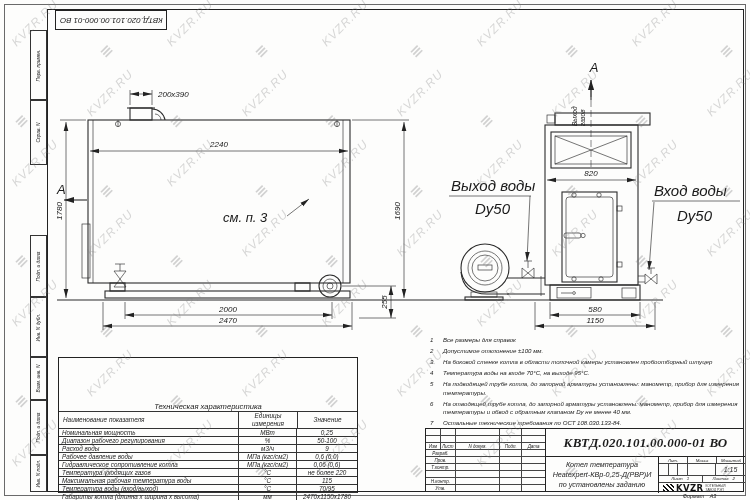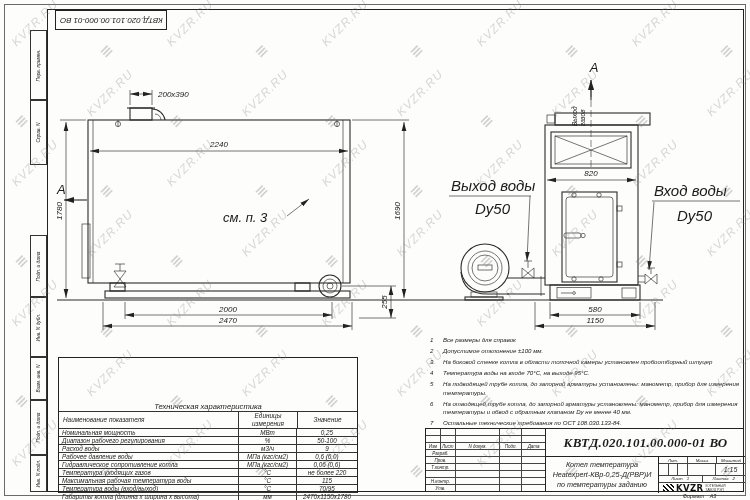--- a/index.html
+++ b/index.html
@@ -431,21 +431,21 @@
           <div class="tbc" style="width: 30px;">Утв.</div>
           <div class="tbc" style="width: 45px;"></div>
           <div class="tbc" style="width: 22px;"></div>
           <div class="tbc" style="width: 23px;"></div>
         </div>
       </div>
     <div class="tb-doc">КВТД.020.101.00.000-01 ВО</div>
     <div class="tb-name">
       <span>Котел температура</span>
       <span>Heatexpert-КВр-0,25-Д(РВР)И</span>
-      <span>по температуры заданию</span>
+      <span>по установлены заданию</span>
     </div>
     <div class="tb-grid">
       <div class="tg-head">
         <div>Лит.</div>
         <div>Масса</div>
         <div>Масштаб</div>
       </div>
       <div class="tg-val">
         <div class="lit-sub">
             <i></i>

